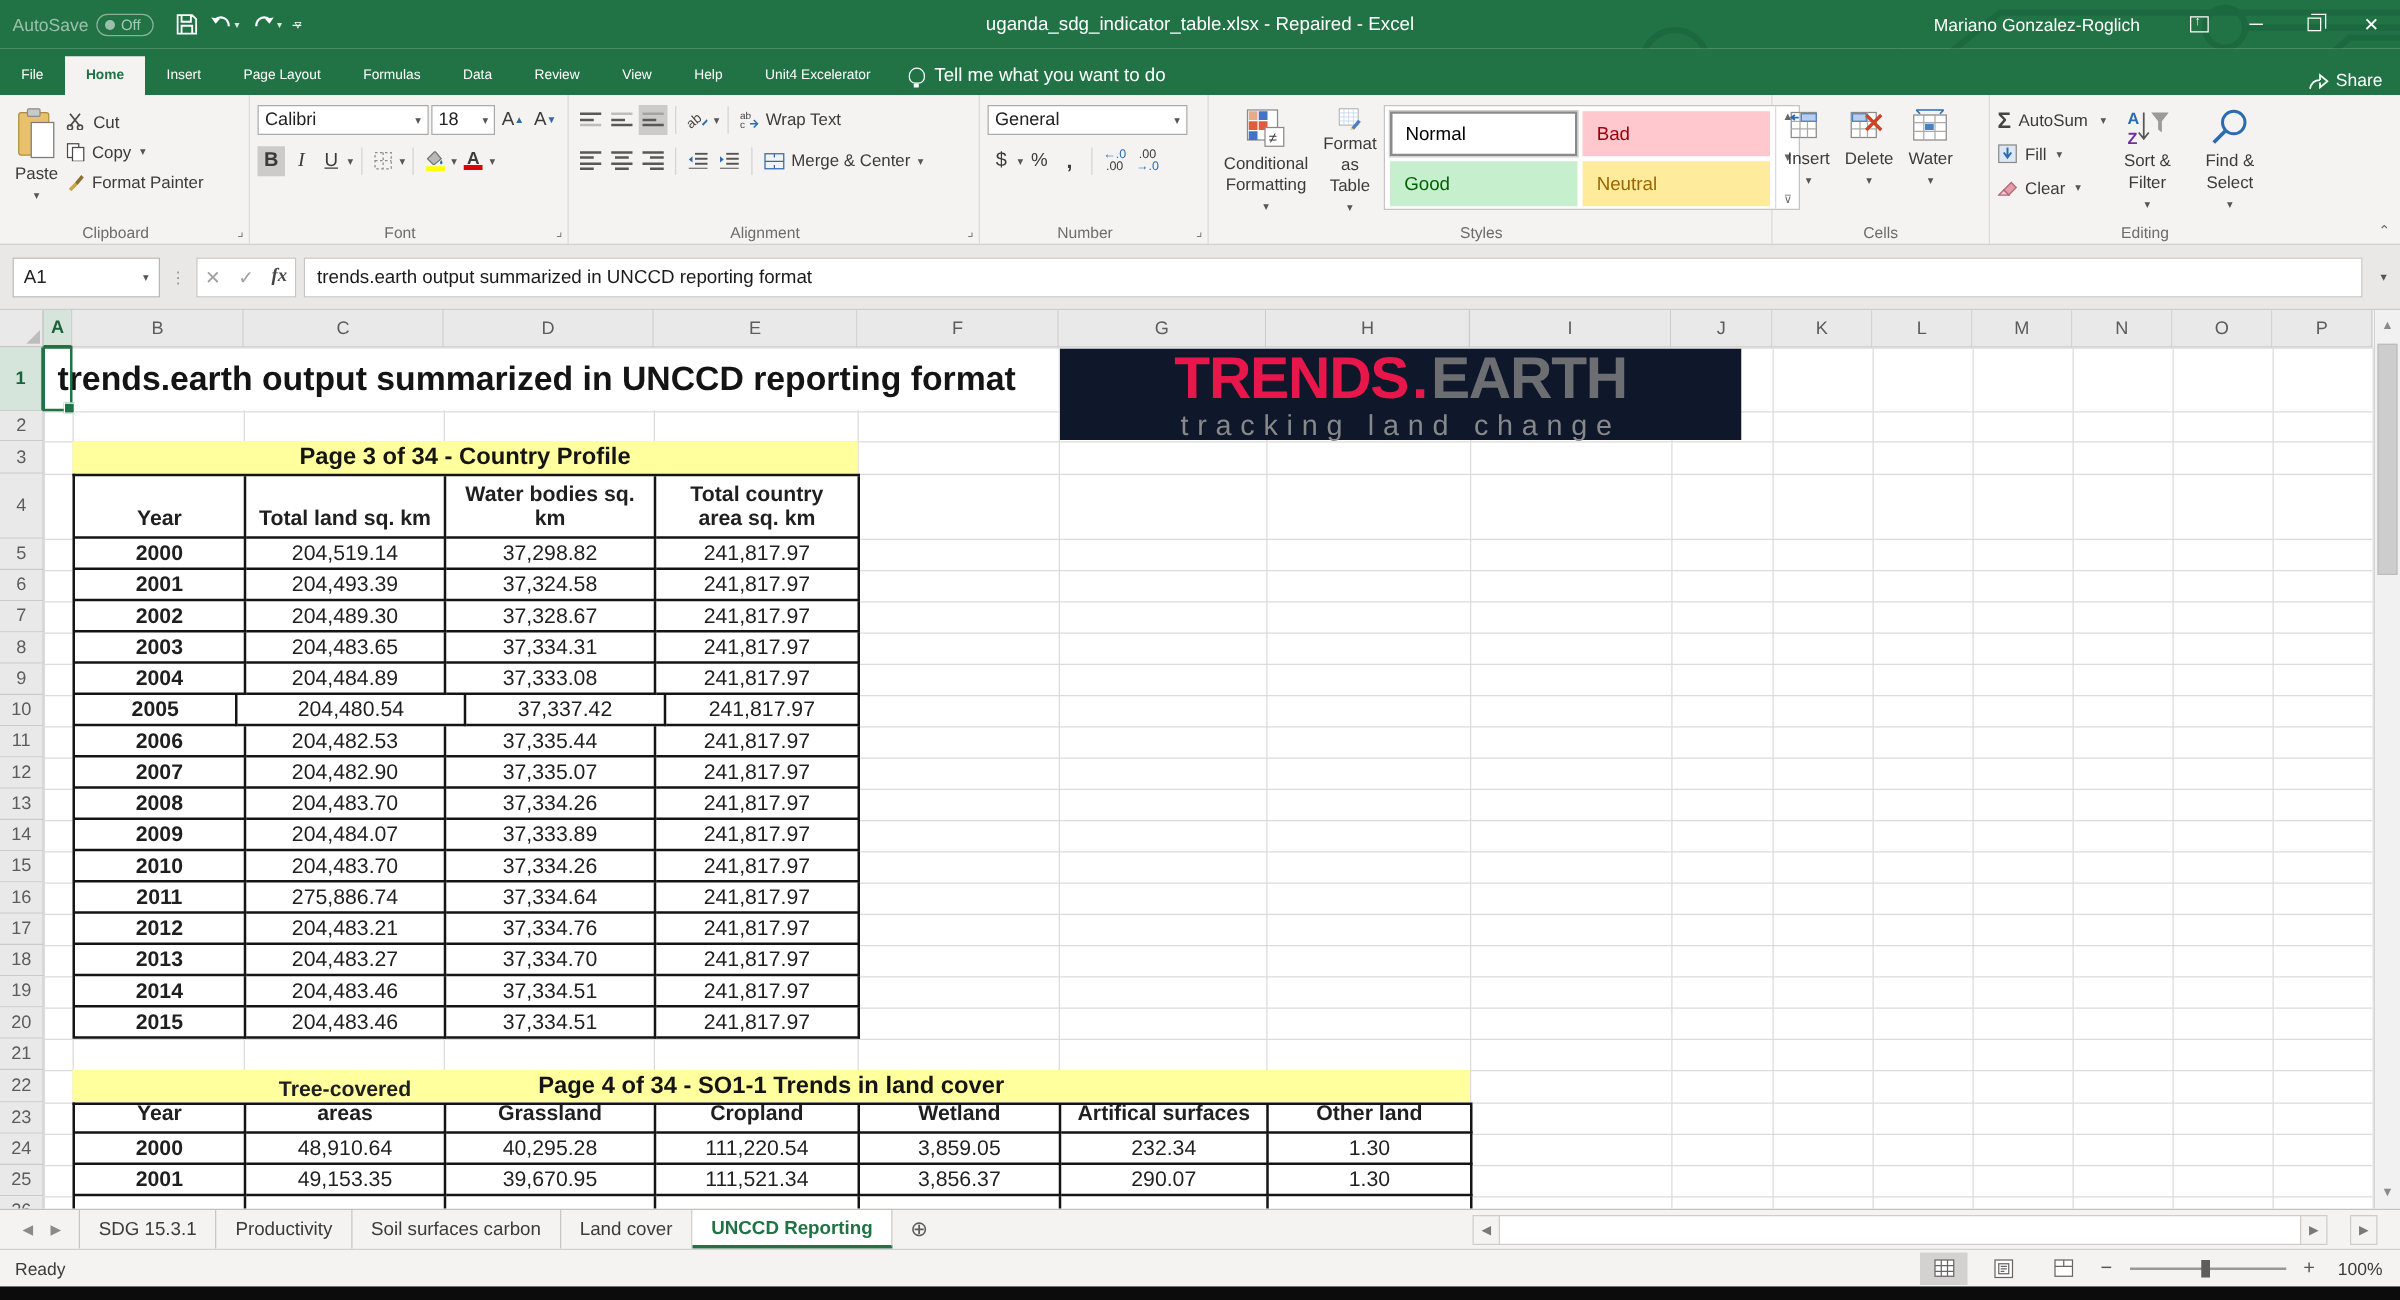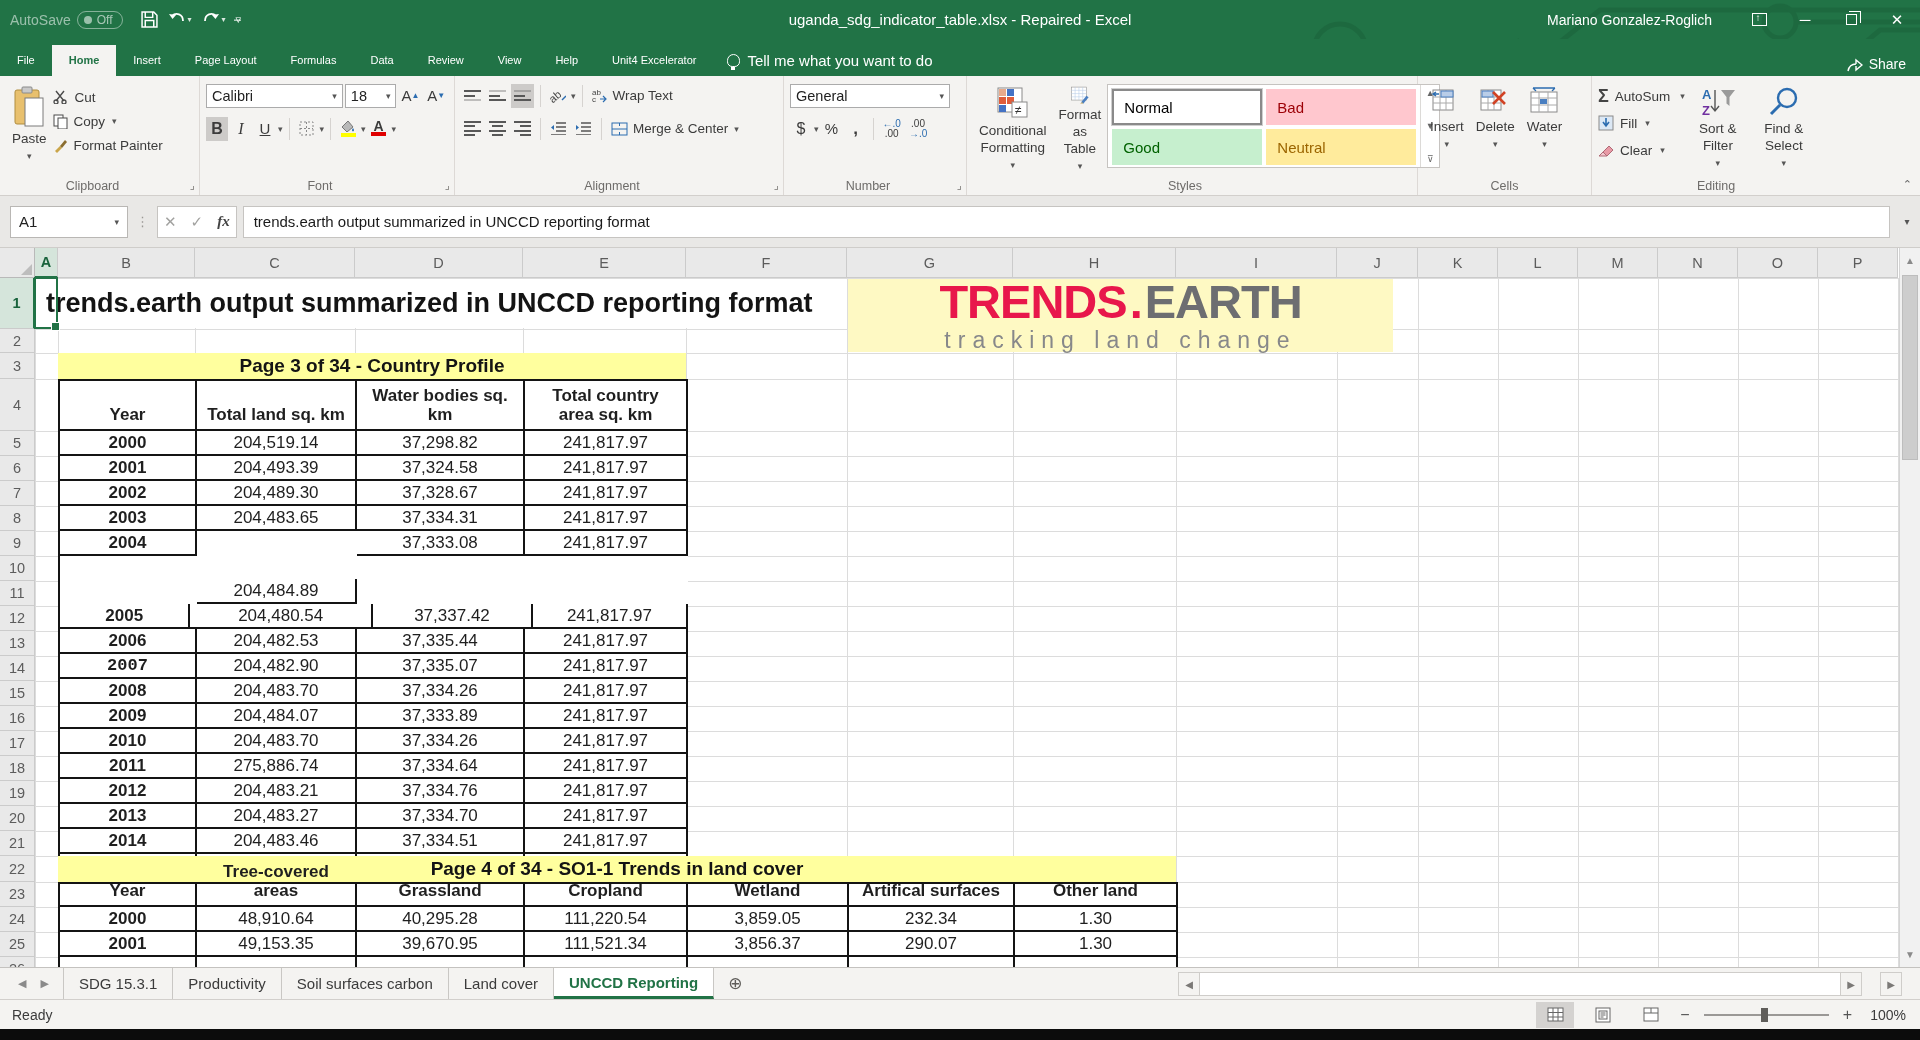--- a/index.html
+++ b/index.html
@@ -77,21 +77,21 @@
   .sheet { position:relative; height:719px; background:#fff; overflow:hidden; }
   .hdr { position:absolute; background:#e9e9e9; color:#5c5c5c; font-size:14.5px; display:flex; align-items:center; justify-content:center; border-right:1px solid #cbcbcb; border-bottom:1px solid #cbcbcb; }
   .hdr.sel { background:#d5e5db; color:#19633c; font-weight:bold;}
   .corner { position:absolute; background:#e9e9e9; border-right:1px solid #b9b9b9; border-bottom:1px solid #b9b9b9;}
   .corner::after { content:""; position:absolute; right:2px; bottom:2px; border-left:11px solid transparent; border-bottom:11px solid #bdbdbd; }
   .gl { position:absolute; background:#dcdcdc; }
   .ovl { position:absolute; }
   .a1sel { position:absolute; border:2px solid #217346; }
   .a1sel::after { content:""; position:absolute; right:-4px; bottom:-4px; width:7px; height:7px; background:#217346; border:1px solid #fff;}
   .sheet-title { font-weight:bold; font-size:27px; color:#141414; background:#fff; display:flex; align-items:center; padding-left:9px; white-space:nowrap;}
-  .logo-box { background:#fef9c3; display:flex; flex-direction:column; align-items:center; justify-content:center; }
+  .logo-box { background:#0f172a; display:flex; flex-direction:column; align-items:center; justify-content:center; }
   .logo-line { font-weight:bold; font-size:47px; letter-spacing:-1px; line-height:1; white-space:nowrap;}
   .logo-tag { font-size:23px; letter-spacing:7px; margin-top:2px; white-space:nowrap;}
   .banner { position:absolute; background:#ffff9e; display:flex; align-items:center; justify-content:center; font-weight:bold; font-size:19px; color:#141414; }
   .xtable { position:absolute; border-left:2px solid #141414; border-top:2px solid #141414; background:#fff;}
   .xrow { display:flex; }
   .xcell { border-right:2px solid #141414; border-bottom:2px solid #141414; display:flex; align-items:center; justify-content:center; font-size:17px; color:#1f1f1f; text-align:center; line-height:1.15;}
   .xcell.h { font-weight:bold; align-items:flex-end; padding:0 8px 4px 8px;}
   .xcell.yr { font-weight:bold; }
   
   .vscroll { position:absolute; top:0; bottom:0; background:#f1f1f1; border-left:1px solid #d4d4d4; }
@@ -676,38 +676,38 @@
           <div class="xcell" style="width: 163px; height: 25px;">241,817.97</div>
         </div>
         <div class="xrow">
           <div class="xcell yr" style="width: 137px; height: 25px;">2003</div>
           <div class="xcell" style="width: 160px; height: 25px;">204,483.65</div>
           <div class="xcell" style="width: 168px; height: 25px;">37,334.31</div>
           <div class="xcell" style="width: 163px; height: 25px;">241,817.97</div>
         </div>
         <div class="xrow">
           <div class="xcell yr" style="width: 137px; height: 25px;">2004</div>
-          <div class="xcell" style="width: 160px; height: 25px; margin-top: 48px;">204,484.89</div>
+          <div class="xcell" style="width: 160px; height: 25px;">204,484.89</div>
           <div class="xcell" style="width: 168px; height: 25px;">37,333.08</div>
           <div class="xcell" style="width: 163px; height: 25px;">241,817.97</div>
         </div>
         <div class="xrow">
           <div class="xcell yr" style="width: 137px; height: 25px;">2005</div>
           <div class="xcell" style="width: 192px; height: 25px;">204,480.54</div>
           <div class="xcell" style="width: 168px; height: 25px;">37,337.42</div>
           <div class="xcell" style="width: 163px; height: 25px;">241,817.97</div>
         </div>
         <div class="xrow">
           <div class="xcell yr" style="width: 137px; height: 25px;">2006</div>
           <div class="xcell" style="width: 160px; height: 25px;">204,482.53</div>
           <div class="xcell" style="width: 168px; height: 25px;">37,335.44</div>
           <div class="xcell" style="width: 163px; height: 25px;">241,817.97</div>
         </div>
         <div class="xrow">
-          <div class="xcell yr" style="width: 137px; height: 25px; font-family: Liberation Mono, monospace;">2007</div>
+          <div class="xcell yr" style="width: 137px; height: 25px;">2007</div>
           <div class="xcell" style="width: 160px; height: 25px;">204,482.90</div>
           <div class="xcell" style="width: 168px; height: 25px;">37,335.07</div>
           <div class="xcell" style="width: 163px; height: 25px;">241,817.97</div>
         </div>
         <div class="xrow">
           <div class="xcell yr" style="width: 137px; height: 25px;">2008</div>
           <div class="xcell" style="width: 160px; height: 25px;">204,483.70</div>
           <div class="xcell" style="width: 168px; height: 25px;">37,334.26</div>
           <div class="xcell" style="width: 163px; height: 25px;">241,817.97</div>
         </div>

